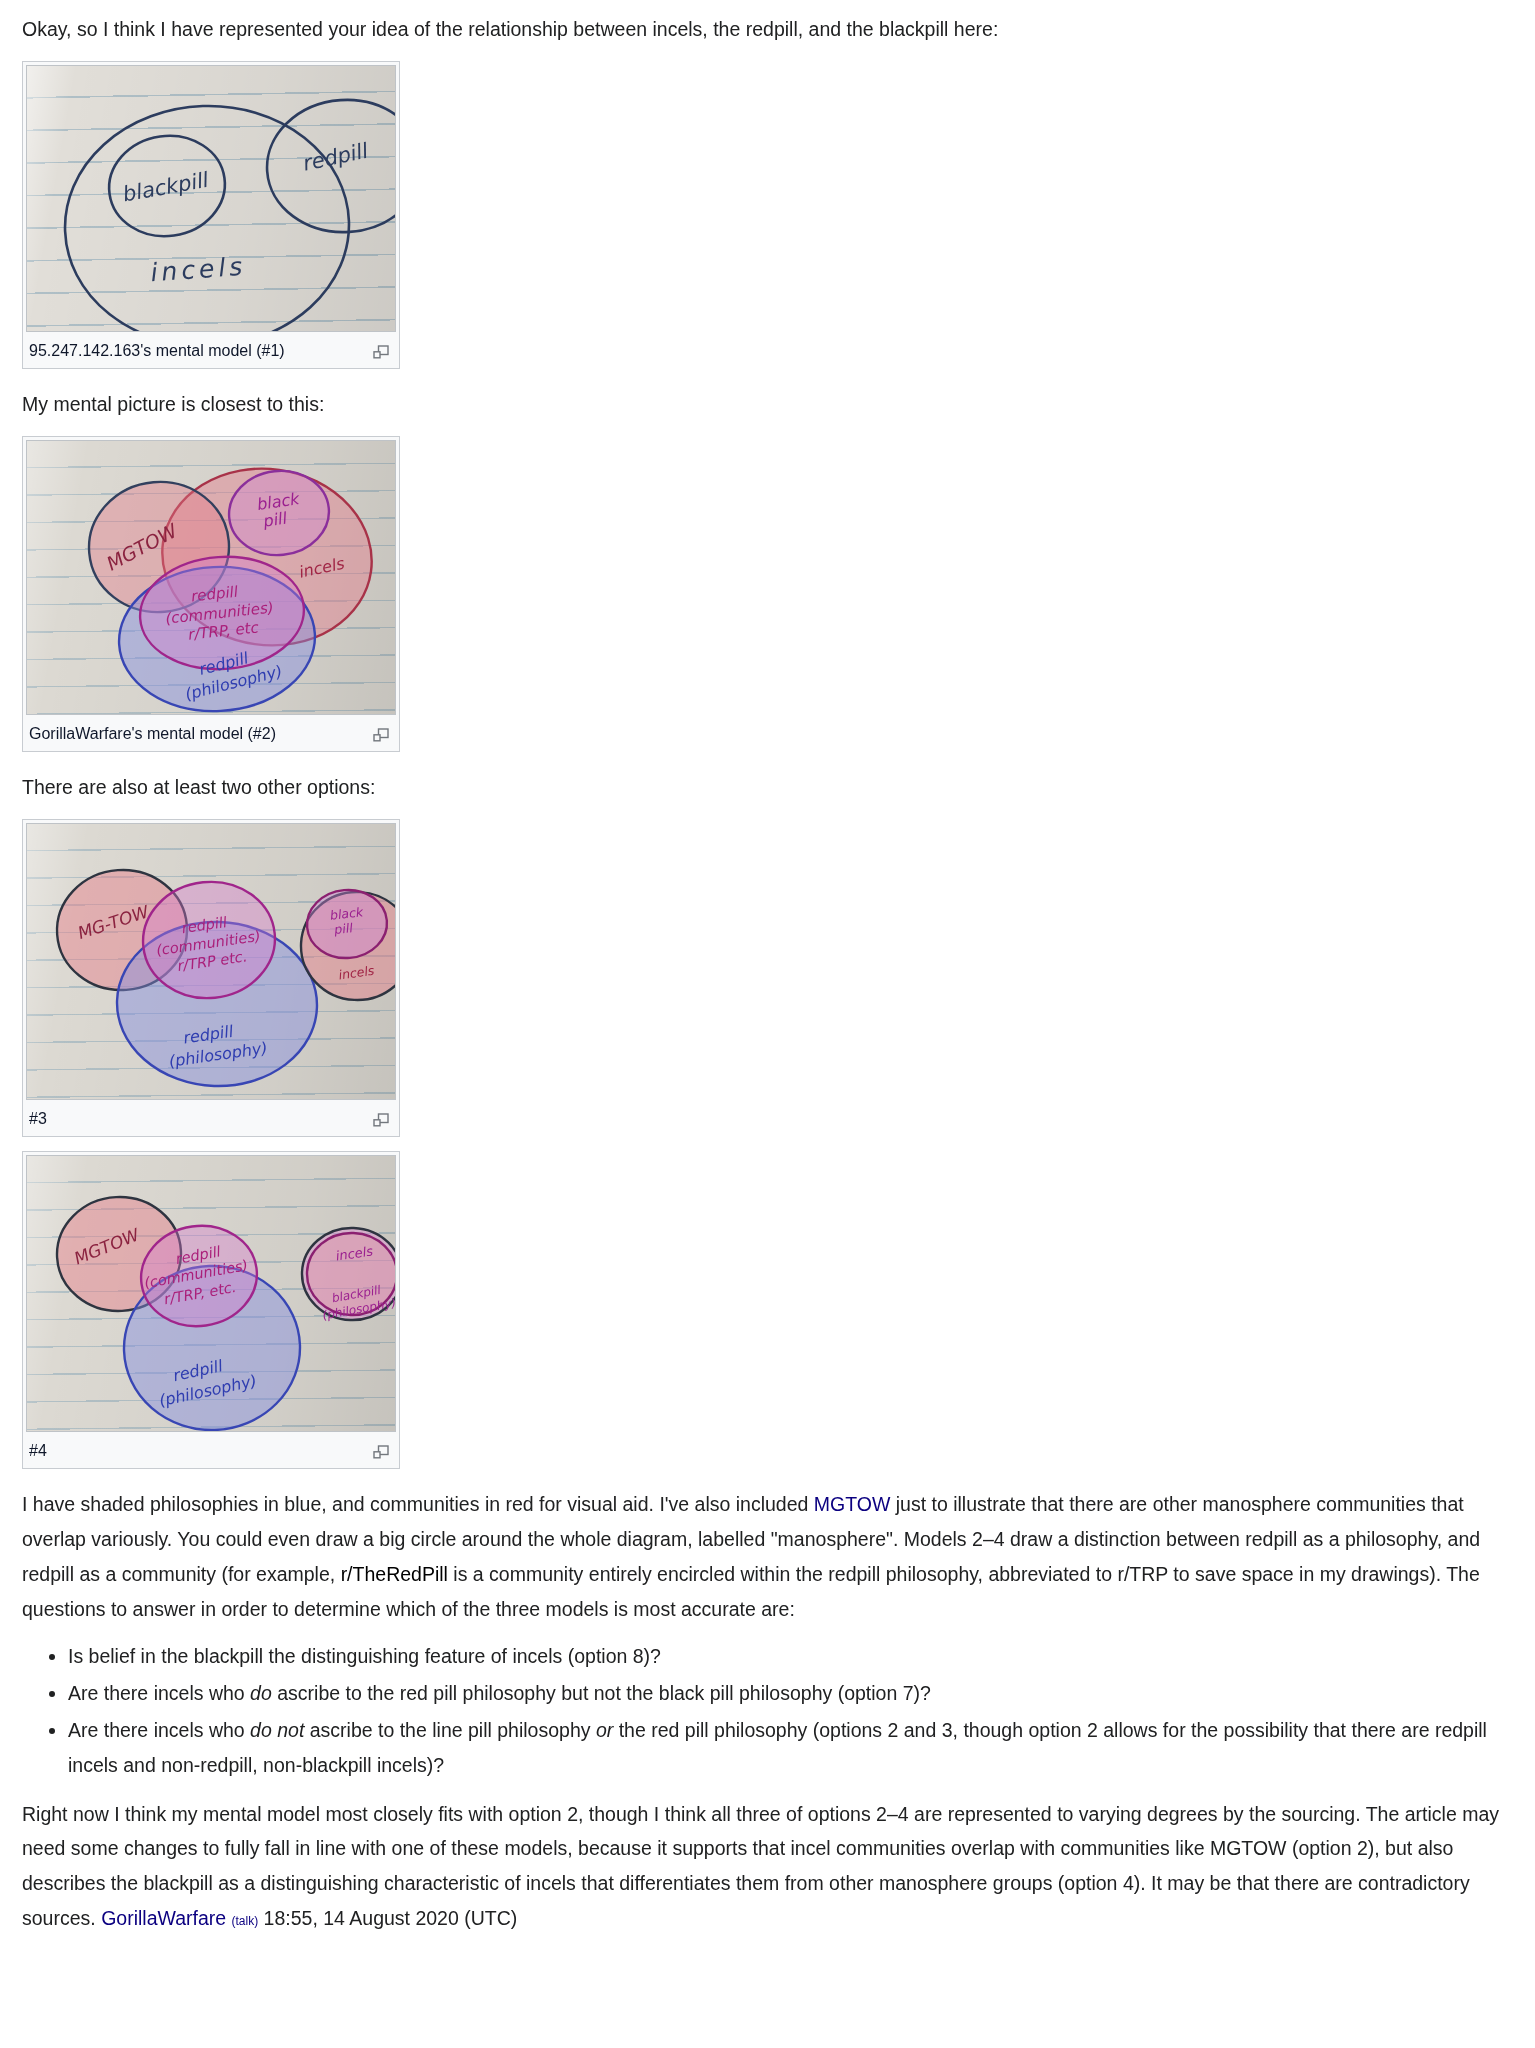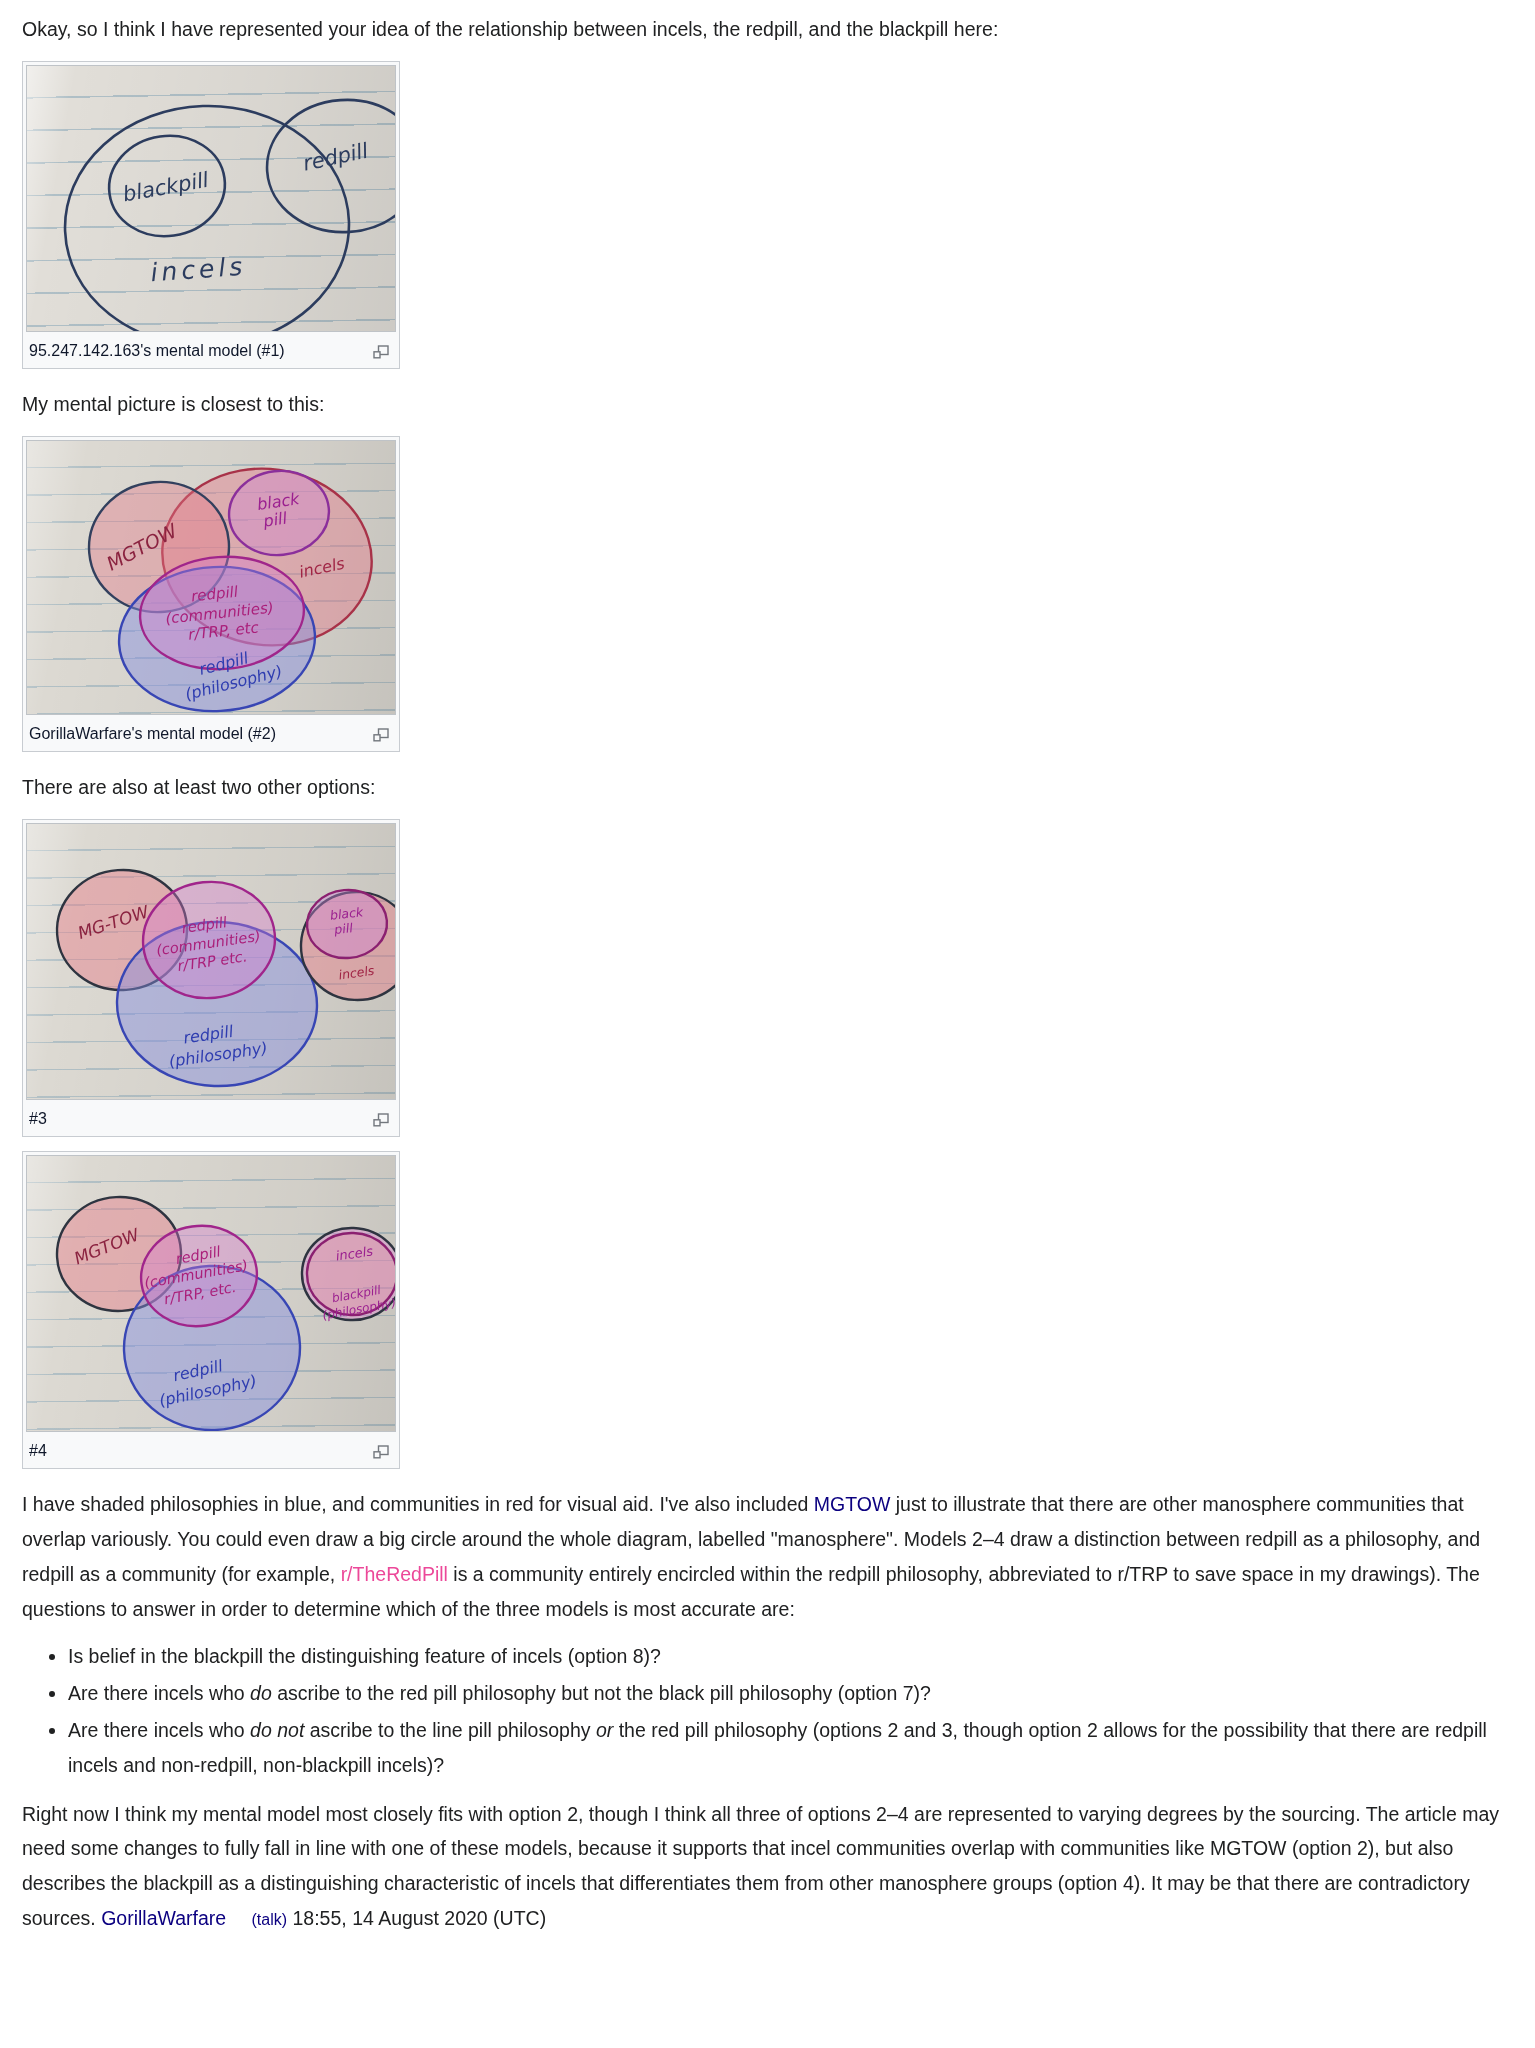--- a/index.html
+++ b/index.html
@@ -45,23 +45,23 @@
       repeating-linear-gradient(179deg, rgba(0,0,0,0) 0px, rgba(0,0,0,0) 31px, rgba(125,160,180,.5) 31px, rgba(125,160,180,.5) 32.6px);
   }
   .paper2 {
     background-color:#dcd9d2;
     background-image:
       linear-gradient(100deg, rgba(255,255,255,.38), rgba(0,0,0,0) 15%, rgba(0,0,0,.05) 70%, rgba(0,0,0,.1)),
       repeating-linear-gradient(179.3deg, rgba(0,0,0,0) 0px, rgba(0,0,0,0) 26px, rgba(125,160,180,.45) 26px, rgba(125,160,180,.45) 27.4px);
   }
   .hw { font-family:"DejaVu Sans", sans-serif; font-style:italic; }
 
-  a.wlink { color:#ec4899; text-decoration:none; cursor:pointer; }
+  a.wlink { color:#000000; text-decoration:none; cursor:pointer; }
   a.vlink { color:#0b0080; text-decoration:none; cursor:pointer; }
-  .talk { font-size:16px;margin-left:20px; }
+  .talk { font-size:12px; }
 
   ul.qlist { margin:4px 0 14px 0; padding-left:46px; }
   ul.qlist li { margin:0 0 2px 0; }
 </style>
 </head>
 <body>
 
 <div class="content">
 
   <p><span>Okay, so I think I have represented your idea of the relationship between incels, the redpill, and the blackpill here:</span></p>

